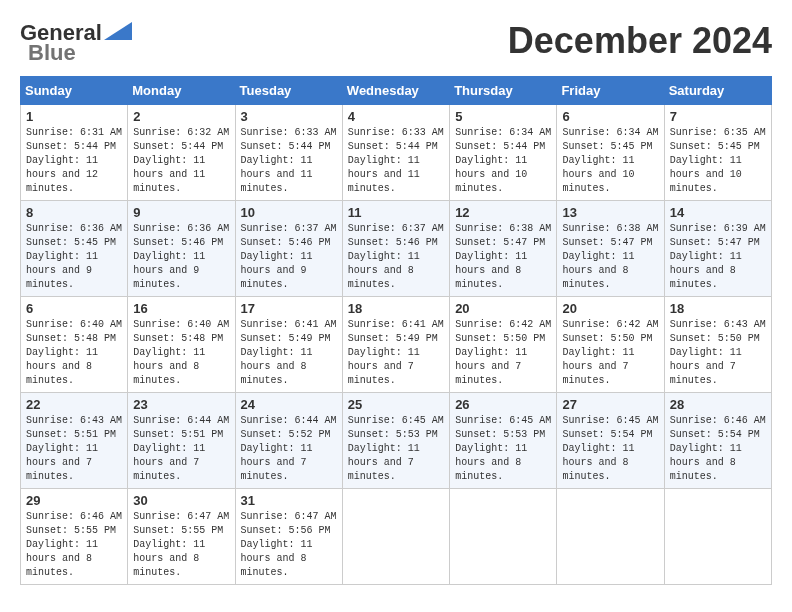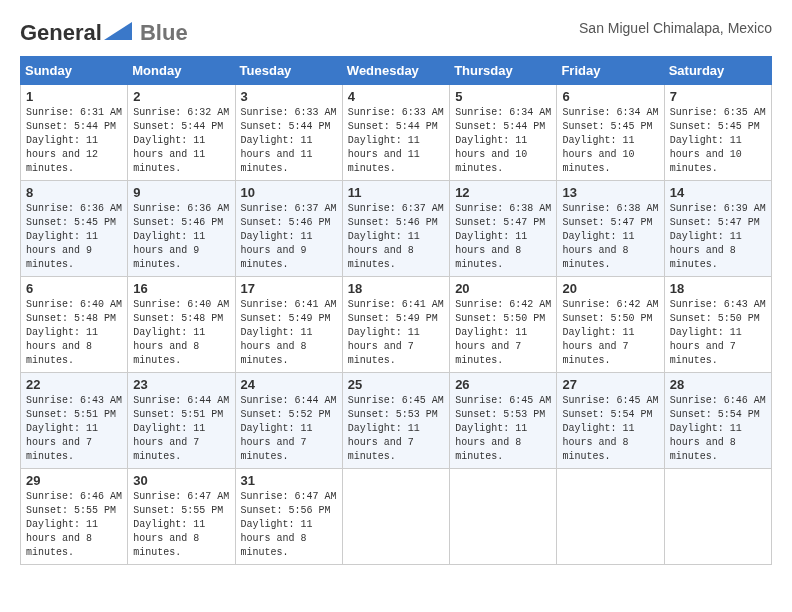--- a/index.html
+++ b/index.html
@@ -11,22 +11,22 @@
       padding: 20px;
     }
     .header {
       display: flex;
       justify-content: space-between;
       align-items: flex-start;
       margin-bottom: 10px;
     }
     .logo {
       display: flex;
-      flex-direction: row;
-      align-items: flex-end;
+      flex-direction: column;
+      align-items: flex-start;
     }
     .title-area {
       text-align: right;
     }
     .month-title {
       font-size: 36px;
       font-weight: bold;
       color: #333;
     }
     .location {
@@ -89,21 +89,21 @@
       </span>
       <span style="margin-left:2px;">
         <svg width="28" height="18" viewBox="0 0 28 18">
           <polygon points="0,18 28,0 28,18" fill="#3a78c9"></polygon>
         </svg>
       </span>
     </div>
     <div style="font-size:22px;font-weight:bold;color:#737373;margin-top:-6px;margin-left:8px;">Blue</div>
   </div>
   <div class="title-area">
-    <div class="location">San Miguel Chimalapa, Mexico</div>
+    <div class="month-title">December 2024</div>
   </div>
 </div>
 
 <table>
   <thead>
     <tr>
     <th>Sunday</th>
         <th>Monday</th>
         <th>Tuesday</th>
         <th>Wednesday</th>

